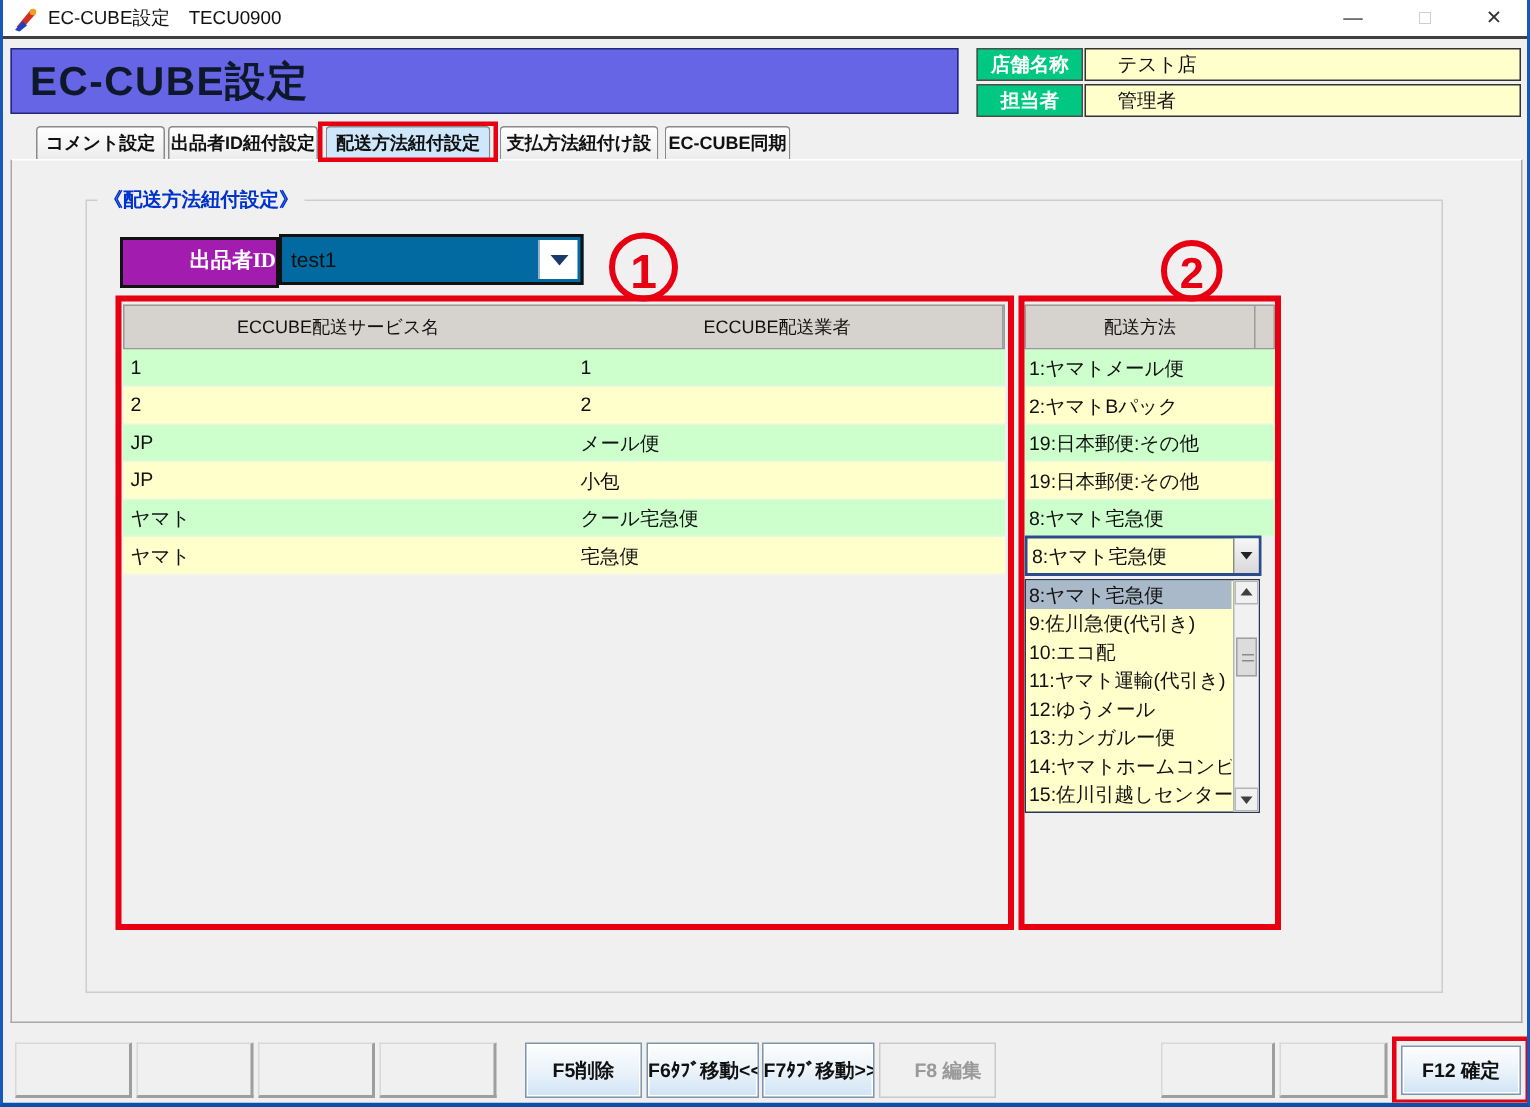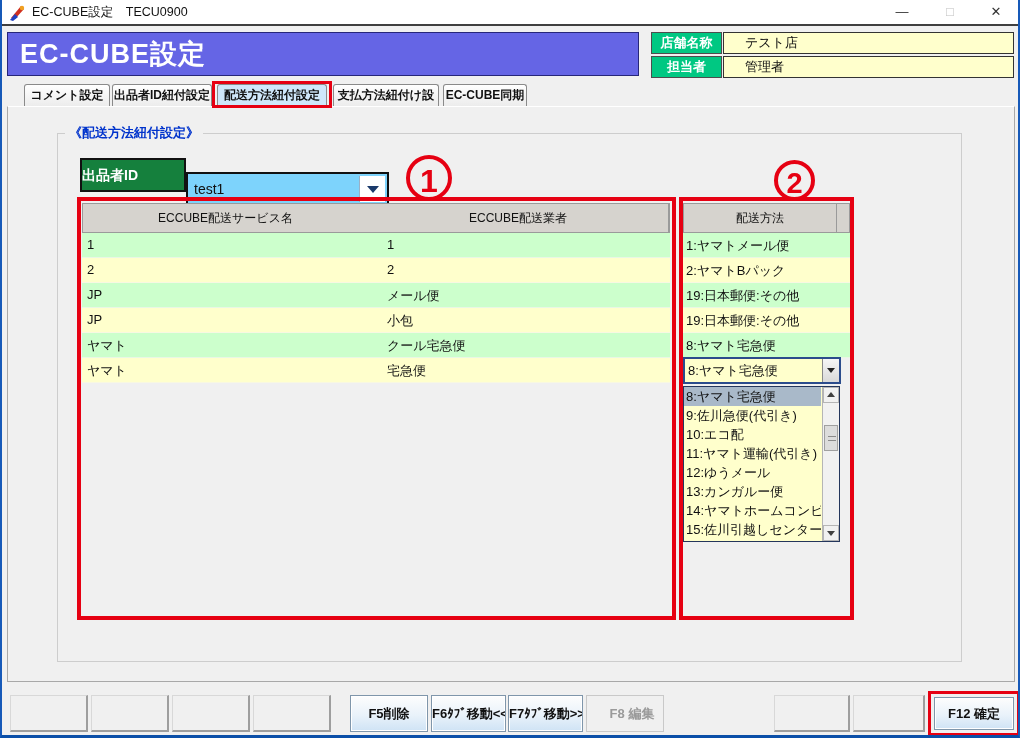--- a/index.html
+++ b/index.html
@@ -9,21 +9,21 @@
   .nowrap{white-space:nowrap;overflow:hidden;}
 
   
   #titlebar{left:0;top:0;width:100%;height:26px;background:#ffffff;border-bottom:2px solid #3f3f3f;}
   #titletext{left:30px;top:0;height:24px;line-height:24px;font-size:12.5px;color:#111;}
   .winbtn{top:0;width:30px;height:24px;line-height:24px;text-align:center;font-size:13px;color:#333;}
   #btn-max{color:#c0c0c0;}
 
   
   #banner{left:5px;top:32px;width:632px;height:44px;background:#6565e5;border:1px solid #26267a;}
-  #banner-title{left:12px;top:0;height:42px;line-height:42px;font-size:27px;font-weight:bold;color:#ffffff;letter-spacing:1px;}
+  #banner-title{left:12px;top:0;height:42px;line-height:42px;font-size:27px;font-weight:bold;color:#0f172a;letter-spacing:1px;}
   .glabel{background:#00c882;border:1px solid #4d4d4d;color:#ffffff;font-weight:bold;font-size:13px;text-align:center;line-height:20px;}
   .gfield{background:#ffffcc;border:1px solid #333333;color:#111;font-size:13px;line-height:20px;padding-left:21px;}
   #store-label{left:649px;top:32px;width:71px;height:22px;}
   #store-value{left:721px;top:32px;width:291px;height:22px;}
   #mgr-label{left:649px;top:56px;width:71px;height:22px;}
   #mgr-value{left:721px;top:56px;width:291px;height:22px;}
 
   
   .tab{top:84px;height:22px;line-height:21px;text-align:center;font-size:12px;font-weight:bold;color:#111;
        background:linear-gradient(180deg,#ffffff,#ececec);border:1px solid #8a8a8a;border-bottom:none;border-radius:3px 3px 0 0;}
@@ -33,23 +33,23 @@
   #tab3-box{left:210px;top:81px;width:120px;height:27px;border:3px solid #e60012;z-index:4;pointer-events:none;}
   #tab4{left:331px;width:106px;}
   #tab5{left:441px;width:84px;}
 
   
   #panel{left:5px;top:106px;width:1008px;height:576px;background:#f0f0f0;border:1px solid #a8a8a8;border-top:1px solid #ffffff;}
   #groupbox{left:55px;top:133px;width:905px;height:529px;border:1px solid #cdcdcd;}
   #group-title{left:63px;top:126px;height:14px;line-height:14px;background:#f0f0f0;padding:0 4px;color:#0033cc;font-size:13px;font-weight:bold;z-index:2;}
 
   
-  #seller-label{left:78px;top:158px;width:106px;height:34px;background:#15803d;border:2px solid #111;color:#fff;
-                font-size:14px;font-weight:bold;text-align:left;line-height:30px;}
-  #seller-combo{left:184px;top:172px;width:203px;height:34px;background:#7dd3fc;border:2px solid #111;}
+  #seller-label{left:78px;top:158px;width:106px;height:34px;background:#a21caf;border:2px solid #111;color:#fff;
+                font-size:14px;font-weight:bold;text-align:right;line-height:30px;font-family:Liberation Serif, serif;}
+  #seller-combo{left:184px;top:156px;width:203px;height:34px;background:#0369a1;border:2px solid #111;}
   #seller-value{left:6px;top:0;width:160px;height:30px;line-height:30px;font-size:14px;color:#111;}
   #seller-arrow-btn{right:2px;top:2px;width:26px;height:26px;border-left:1px solid #9ab0c6;background:#ffffff;}
   .tri-down{width:0;height:0;border-left:6px solid transparent;border-right:6px solid transparent;border-top:7px solid #1a3a6b;position:absolute;left:7px;top:10px;}
 
   
   .ann-circle{border:4px solid #e60012;border-radius:50%;color:#e60012;font-weight:bold;text-align:center;z-index:8;background:transparent;}
   #ann1{left:404px;top:155px;width:46px;height:46px;font-size:32px;line-height:44px;}
   #ann2{left:772px;top:160px;width:41px;height:41px;font-size:29px;line-height:39px;}
   .ann-box{border:4px solid #e60012;z-index:7;pointer-events:none;background:transparent;}
   #box1{left:75px;top:197px;width:599px;height:423px;}

